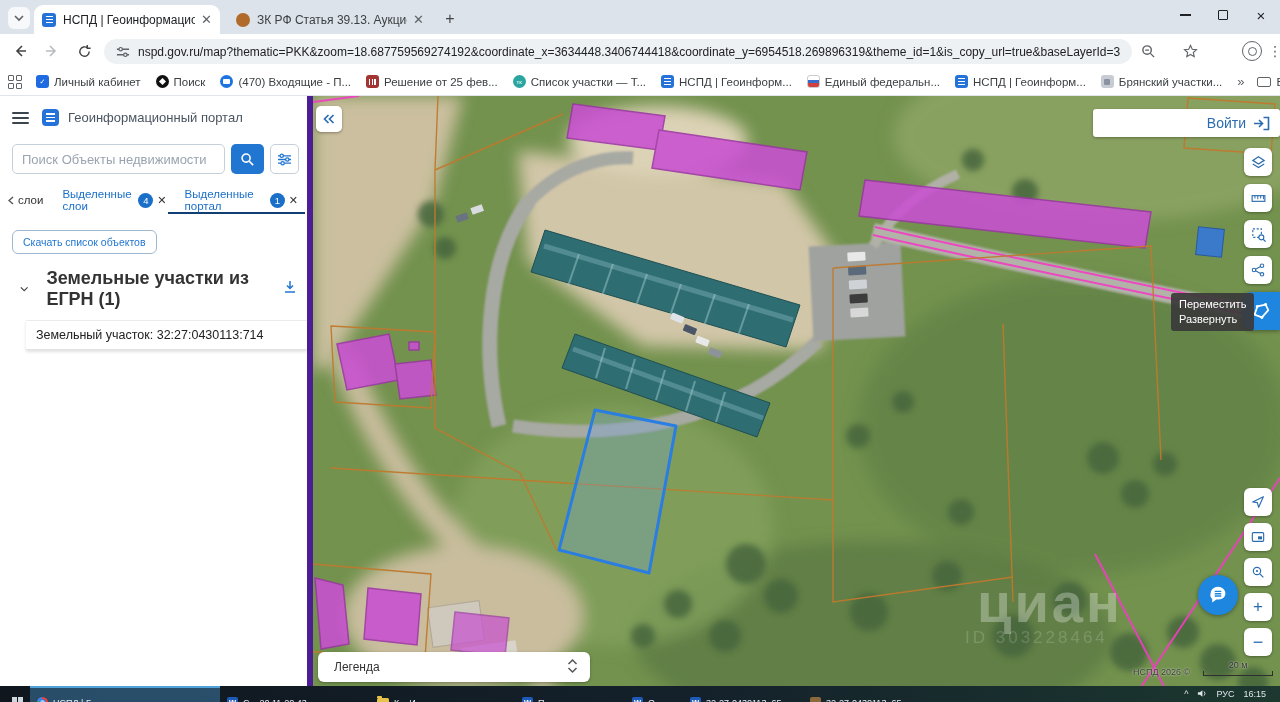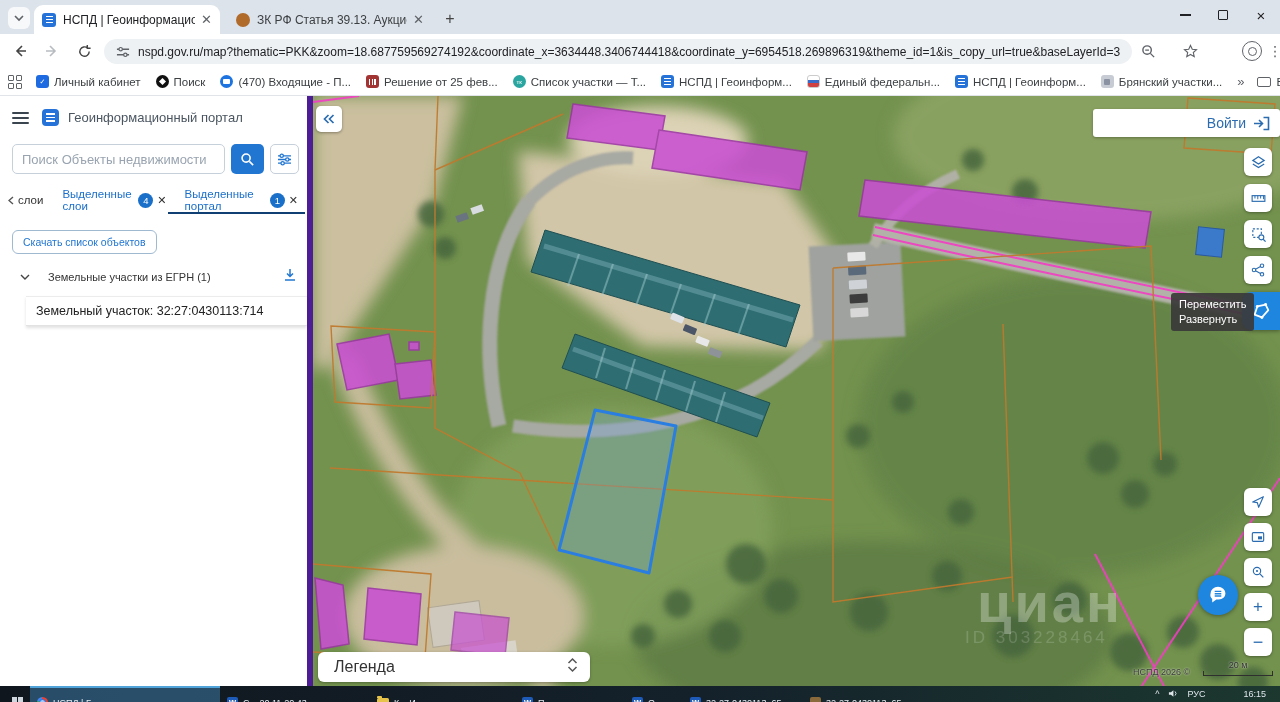--- a/index.html
+++ b/index.html
@@ -68,36 +68,36 @@
   .btn-filter { width:30px; height:30px; background:#fff; border:1px solid #c6d0da; border-radius:5px; display:flex; align-items:center; justify-content:center; }
   .sb-tabs { position:relative; display:flex; align-items:center; margin-top:14px; height:24px; font-size:11.5px; }
   .sb-tab-layers { display:flex; align-items:center; gap:4px; color:#333; padding:0 10px 0 8px; }
   .sb-tab { display:flex; align-items:center; gap:4px; color:#1a6fc9; padding:0 9px; }
   .badge { min-width:15px; height:15px; border-radius:8px; background:#1a6fc9; color:#fff; font-size:9.5px; display:flex; align-items:center; justify-content:center; padding:0 3px; }
   .tabx { color:#333; font-size:11px; }
   .sb-underline { position:absolute; bottom:-2px; left:168px; width:137px; height:2.5px; background:#0f3f73; }
   .btn-dl-list { margin:18px 0 0 12px; padding:5px 10px; background:#fff; border:1px solid #9fb9d0; border-radius:6px; color:#2176d2; font-size:10.5px; font-family:inherit; }
   .found { margin:16px 0 0 12px; font-size:11px; color:#97a1ab; }
   .group-row { display:flex; align-items:center; margin:14px 10px 0 20px; }
-  .group-row .lbl { font-size:11px; color:#333; margin-left:18px; }
+  .group-row .lbl { font-size:18px; color:#333; margin-left:18px;font-weight:bold; }
   .group-row .dl { margin-left:auto; }
   .obj-card { margin:10px 0 0 26px; width:281px; background:#fff; border-top:1px solid #ececec; border-bottom:1px solid #e2e2e2; box-shadow:0 2px 3px rgba(0,0,0,.12); padding:7px 6px 7px 10px; font-size:12.5px; color:#222; }
 
   
   #map { position:absolute; top:96px; left:313px; width:967px; height:590px; overflow:hidden; background:#73924e; }
   #map svg.terrain { position:absolute; top:0; left:0; }
   .collapse-btn { position:absolute; left:3px; top:10px; width:26px; height:26px; background:#fff; border-radius:5px; box-shadow:0 1px 3px rgba(0,0,0,.35); display:flex; align-items:center; justify-content:center; }
   .login-bar { position:absolute; left:780px; top:13px; width:187px; height:28px; background:#fff; border-radius:3px; box-shadow:0 1px 3px rgba(0,0,0,.3); display:flex; align-items:center; justify-content:flex-end; padding-right:10px; gap:7px; }
   .login-bar span { color:#2b6cb0; font-size:14px; }
   .mbtn { position:absolute; left:931px; width:28px; height:28px; background:#fff; border-radius:6px; box-shadow:0 1px 3px rgba(0,0,0,.35); display:flex; align-items:center; justify-content:center; }
   .mbtn-active { position:absolute; left:929px; top:196px; width:38px; height:38px; background:#1f86e0; border-radius:9px 0 0 9px; box-shadow:0 1px 4px rgba(0,0,0,.4); display:flex; align-items:center; justify-content:center; }
   .tooltip { position:absolute; left:858px; top:197px; background:rgba(58,58,58,.93); color:#fff; font-size:11px; line-height:15px; padding:4px 8px; border-radius:3px; }
   .chat-btn { position:absolute; left:885px; top:479px; width:40px; height:40px; border-radius:50%; background:#1f86e0; box-shadow:0 1px 4px rgba(0,0,0,.4); display:flex; align-items:center; justify-content:center; }
   .legend-bar { position:absolute; left:5px; top:556px; width:272px; height:30px; background:#fff; border-radius:6px; box-shadow:0 1px 3px rgba(0,0,0,.3); display:flex; align-items:center; padding:0 12px 0 16px; }
-  .legend-bar span { font-size:16px; color:#333; }
+  .legend-bar span { font-size:12px; color:#333; }
   .legend-bar .chev { margin-left:auto; }
   .attrib { position:absolute; left:820px; top:571px; font-size:9px; color:#3a3a3a; text-shadow:0 0 2px rgba(255,255,255,.9); white-space:nowrap;text-align:right; }
   .scalebox { position:absolute; left:890px; top:564px; width:70px; text-align:center; color:#2f2f2f; text-shadow:0 0 2px rgba(255,255,255,.9); font-size:9px; }
   .scaleline { margin-top:1px; height:5px; border-left:1.3px solid #2f2f2f; border-right:1.3px solid #2f2f2f; border-bottom:1.3px solid #2f2f2f; }
   .wm { position:absolute; left:664px; top:474px; font-size:56px; font-weight:bold; letter-spacing:3px; color:rgba(255,255,255,.30); }
   .wm-id { position:absolute; left:652px; top:532px; font-size:17px; letter-spacing:3px; color:rgba(255,255,255,.17); }
 
   
   #taskbar { position:absolute; top:686px; left:0; width:1280px; height:16px; background:linear-gradient(90deg,#10161d 0%,#14212b 55%,#1c382f 100%); overflow:hidden; display:flex; align-items:flex-start; }
   .tb-item { display:flex; align-items:center; gap:5px; height:30px; padding:3px 7px 0 7px; color:#e8eef2; font-size:9px; white-space:nowrap; overflow:hidden; }
@@ -589,17 +589,17 @@
         <span class="imgic"></span>
         <span>32-27-0430113_65...</span>
       </div>
     <div class="tray">
       <span>^</span>
       <svg width="10" height="9" viewBox="0 0 12 11">
           <path d="M1 4 H3.5 L6.5 1.5 V9.5 L3.5 7 H1 Z" fill="#dfe6ec"></path>
           <path d="M8.5 3 a3.5 3.5 0 0 1 0 5" stroke="#dfe6ec" stroke-width="1.1" fill="none"></path>
         </svg>
       <span>РУС</span>
-      <span style="margin-left:29px">16:15</span>
+      <span style="margin-left:0">16:15</span>
     </div>
   </div>
 
 </div>
 
 </body></html>

